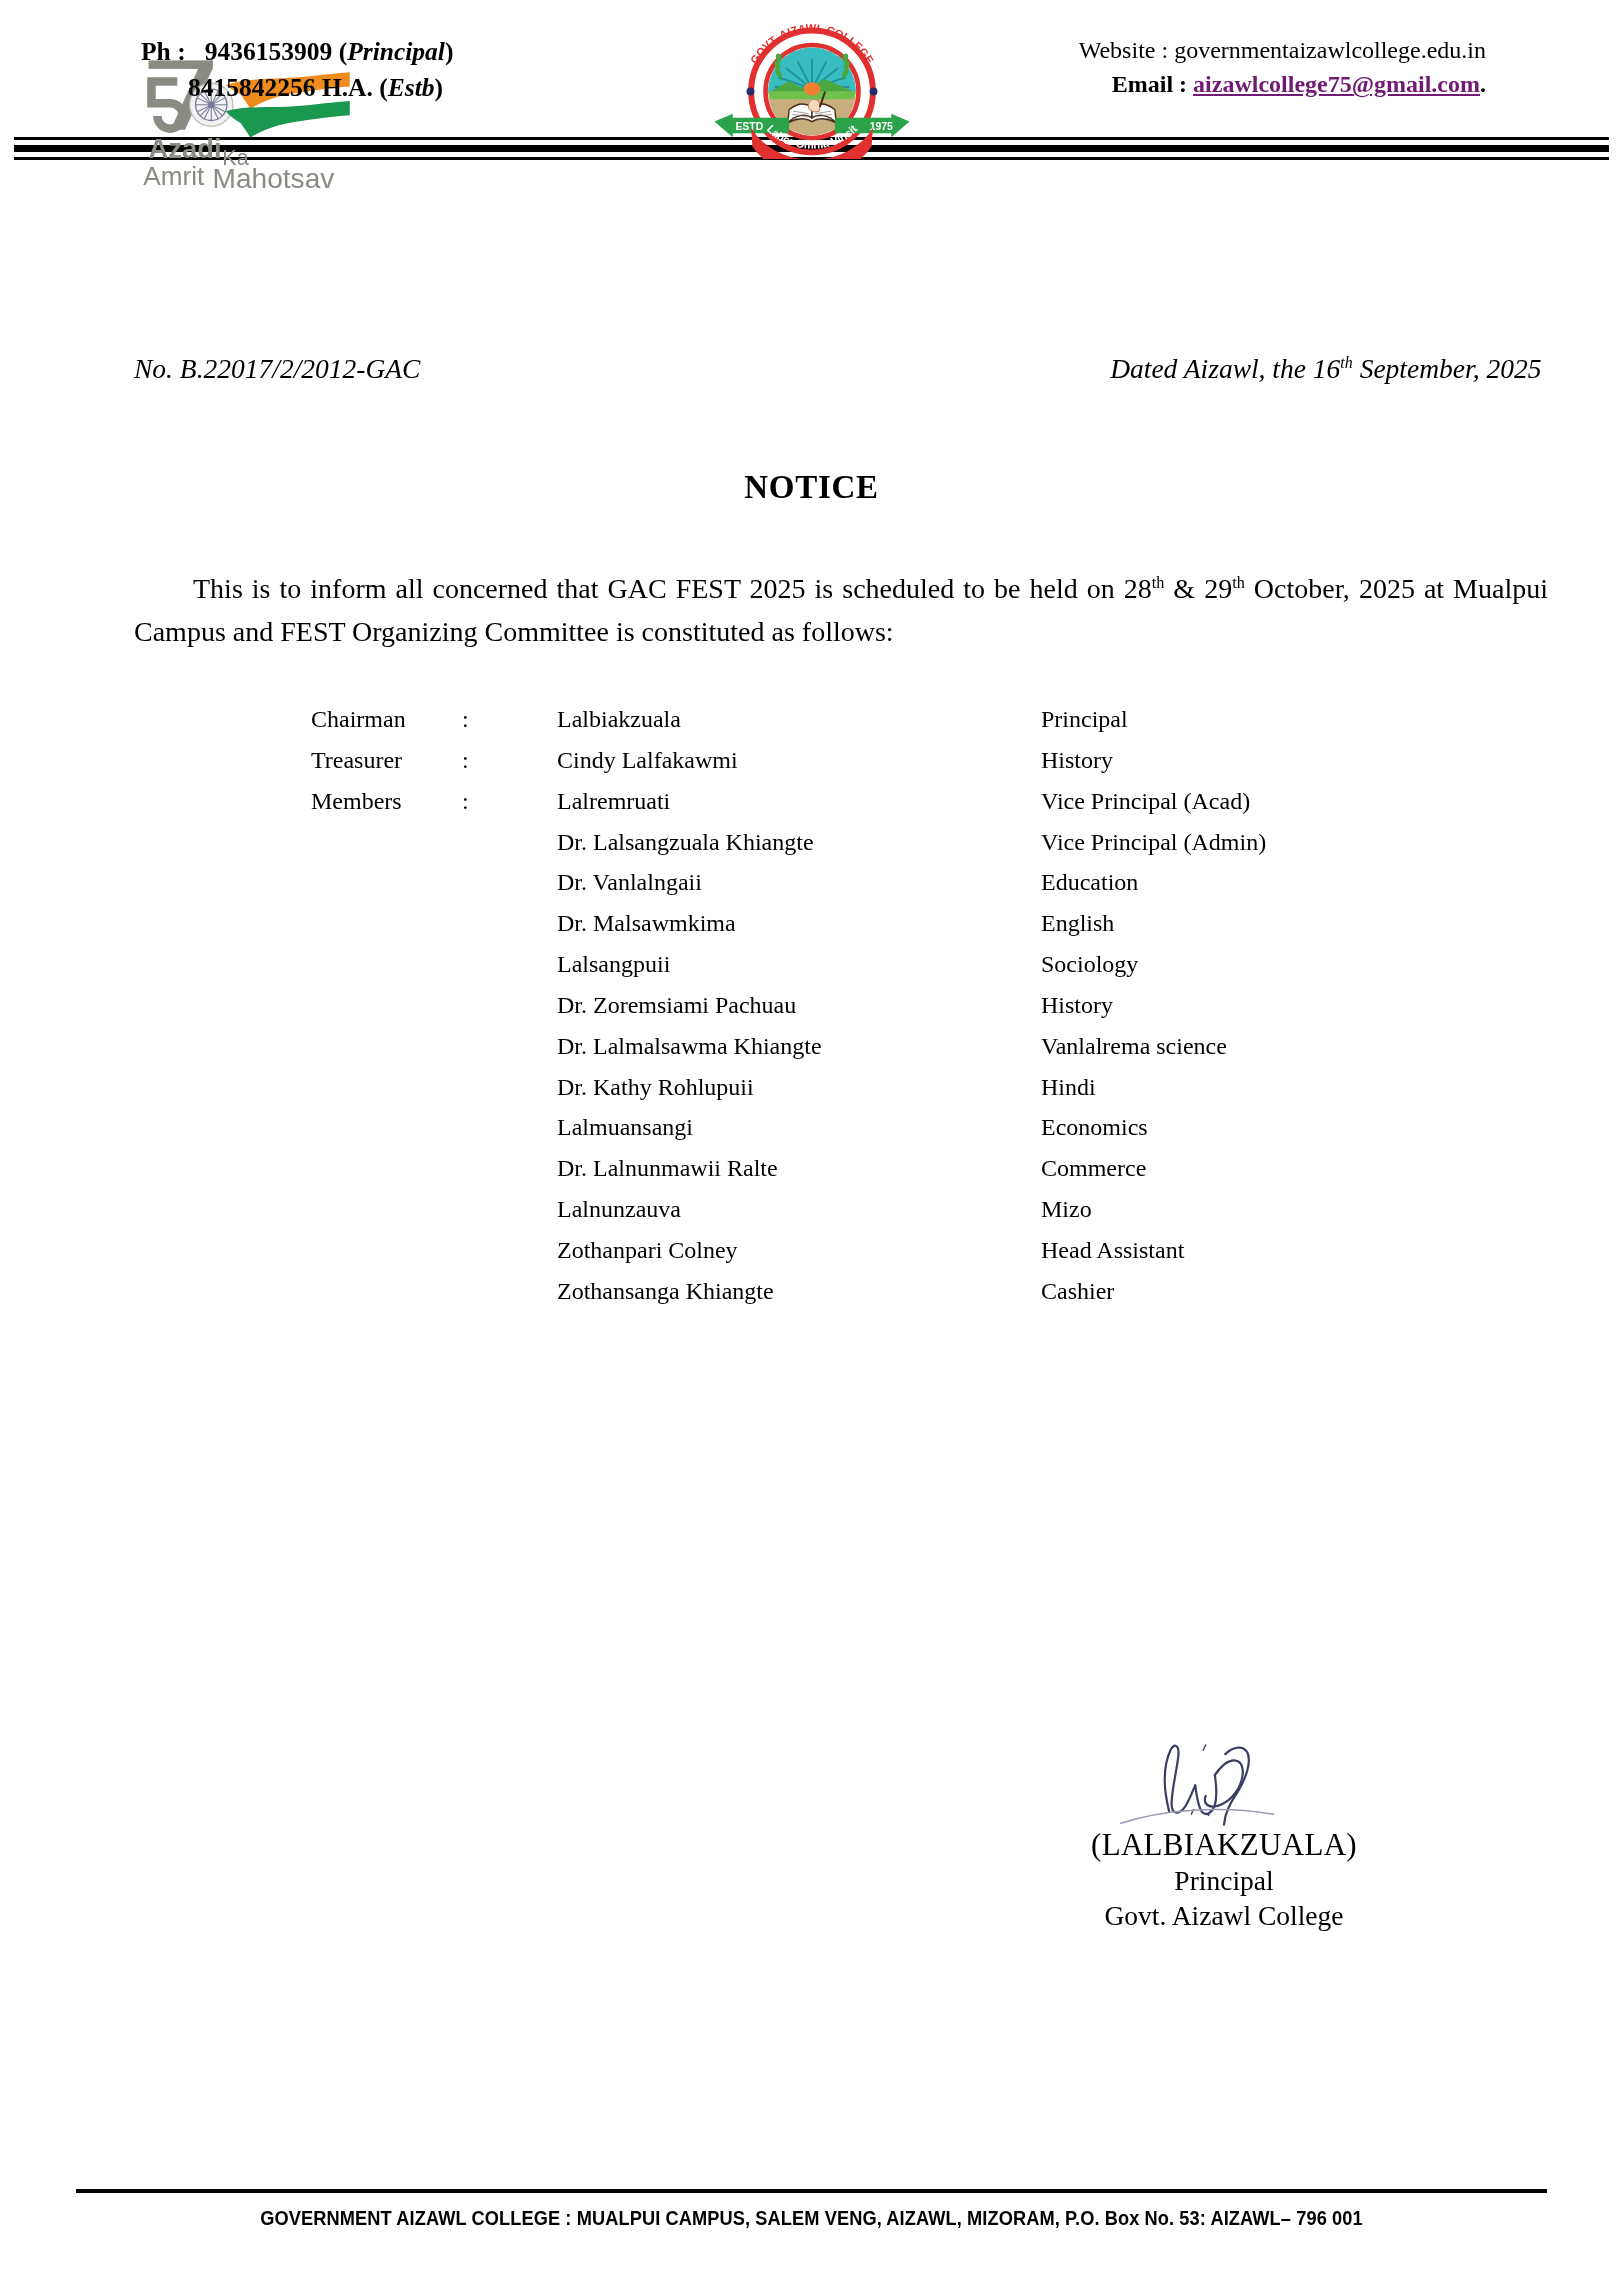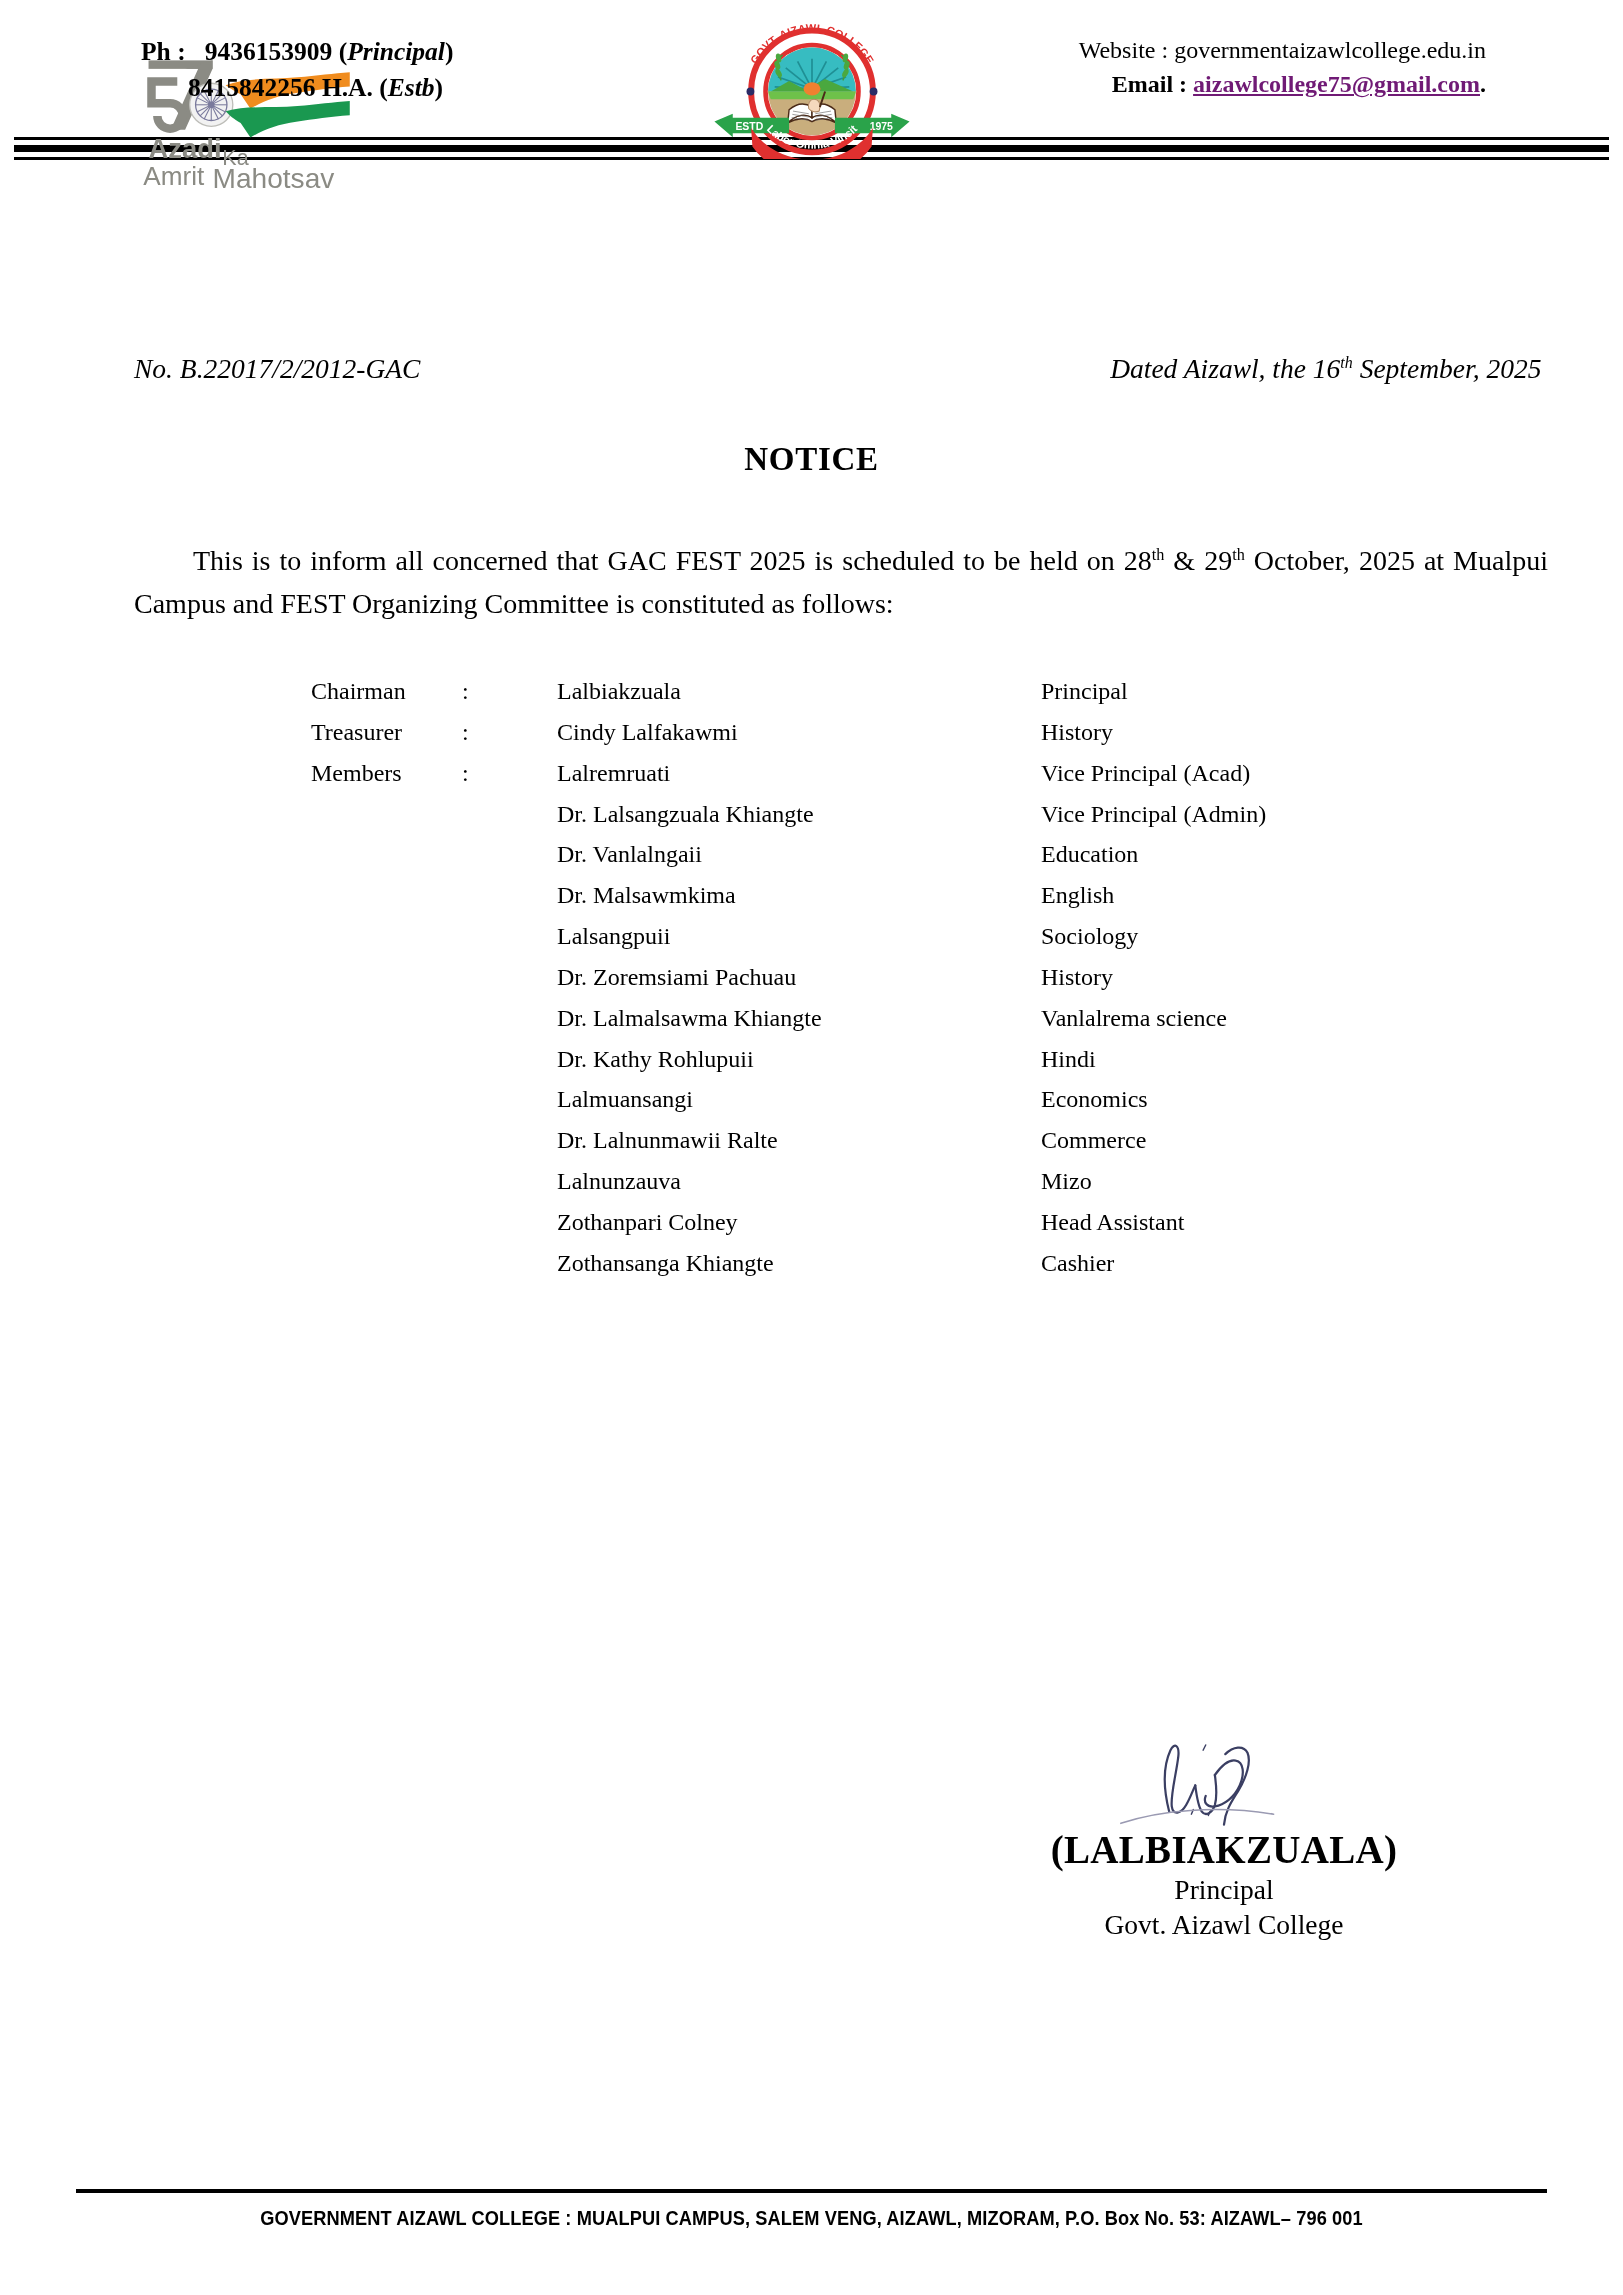--- a/index.html
+++ b/index.html
@@ -114,21 +114,21 @@
     font-style: italic;
     font-family: "Liberation Serif", serif;
   }
   .refline sup { font-size: 0.58em; vertical-align: super; }
 
   
   .notice-title {
     text-align: center;
     font-size: 33px;
     font-weight: bold;
-    margin-top: 56px;
+    margin-top: 84px;
     letter-spacing: 0.7px;
   }
 
   
   .body-text {
     margin: 62px 13px 0 72px;
     font-size: 28px;
     line-height: 1.52;
     text-align: justify;
     text-justify: inter-word;
@@ -160,22 +160,22 @@
     top: 1728px;
     width: 458px;
     text-align: center;
   }
   .sig-mark {
     height: 108px;
     position: relative;
   }
   .sig-mark svg { position: absolute; left: 50%; top: 0; transform: translateX(-50%); }
   .sig-name {
-    font-size: 39px;
-    font-weight: bold;
+    font-size: 31px;
+    font-weight: normal;
     letter-spacing: 0.3px;
     margin-top: -9.2px;
   }
   .sig-role { font-size: 27.5px; line-height: 1.28; }
 
   
   .footer {
     position: absolute;
     left: 62px;
     right: 62px;

